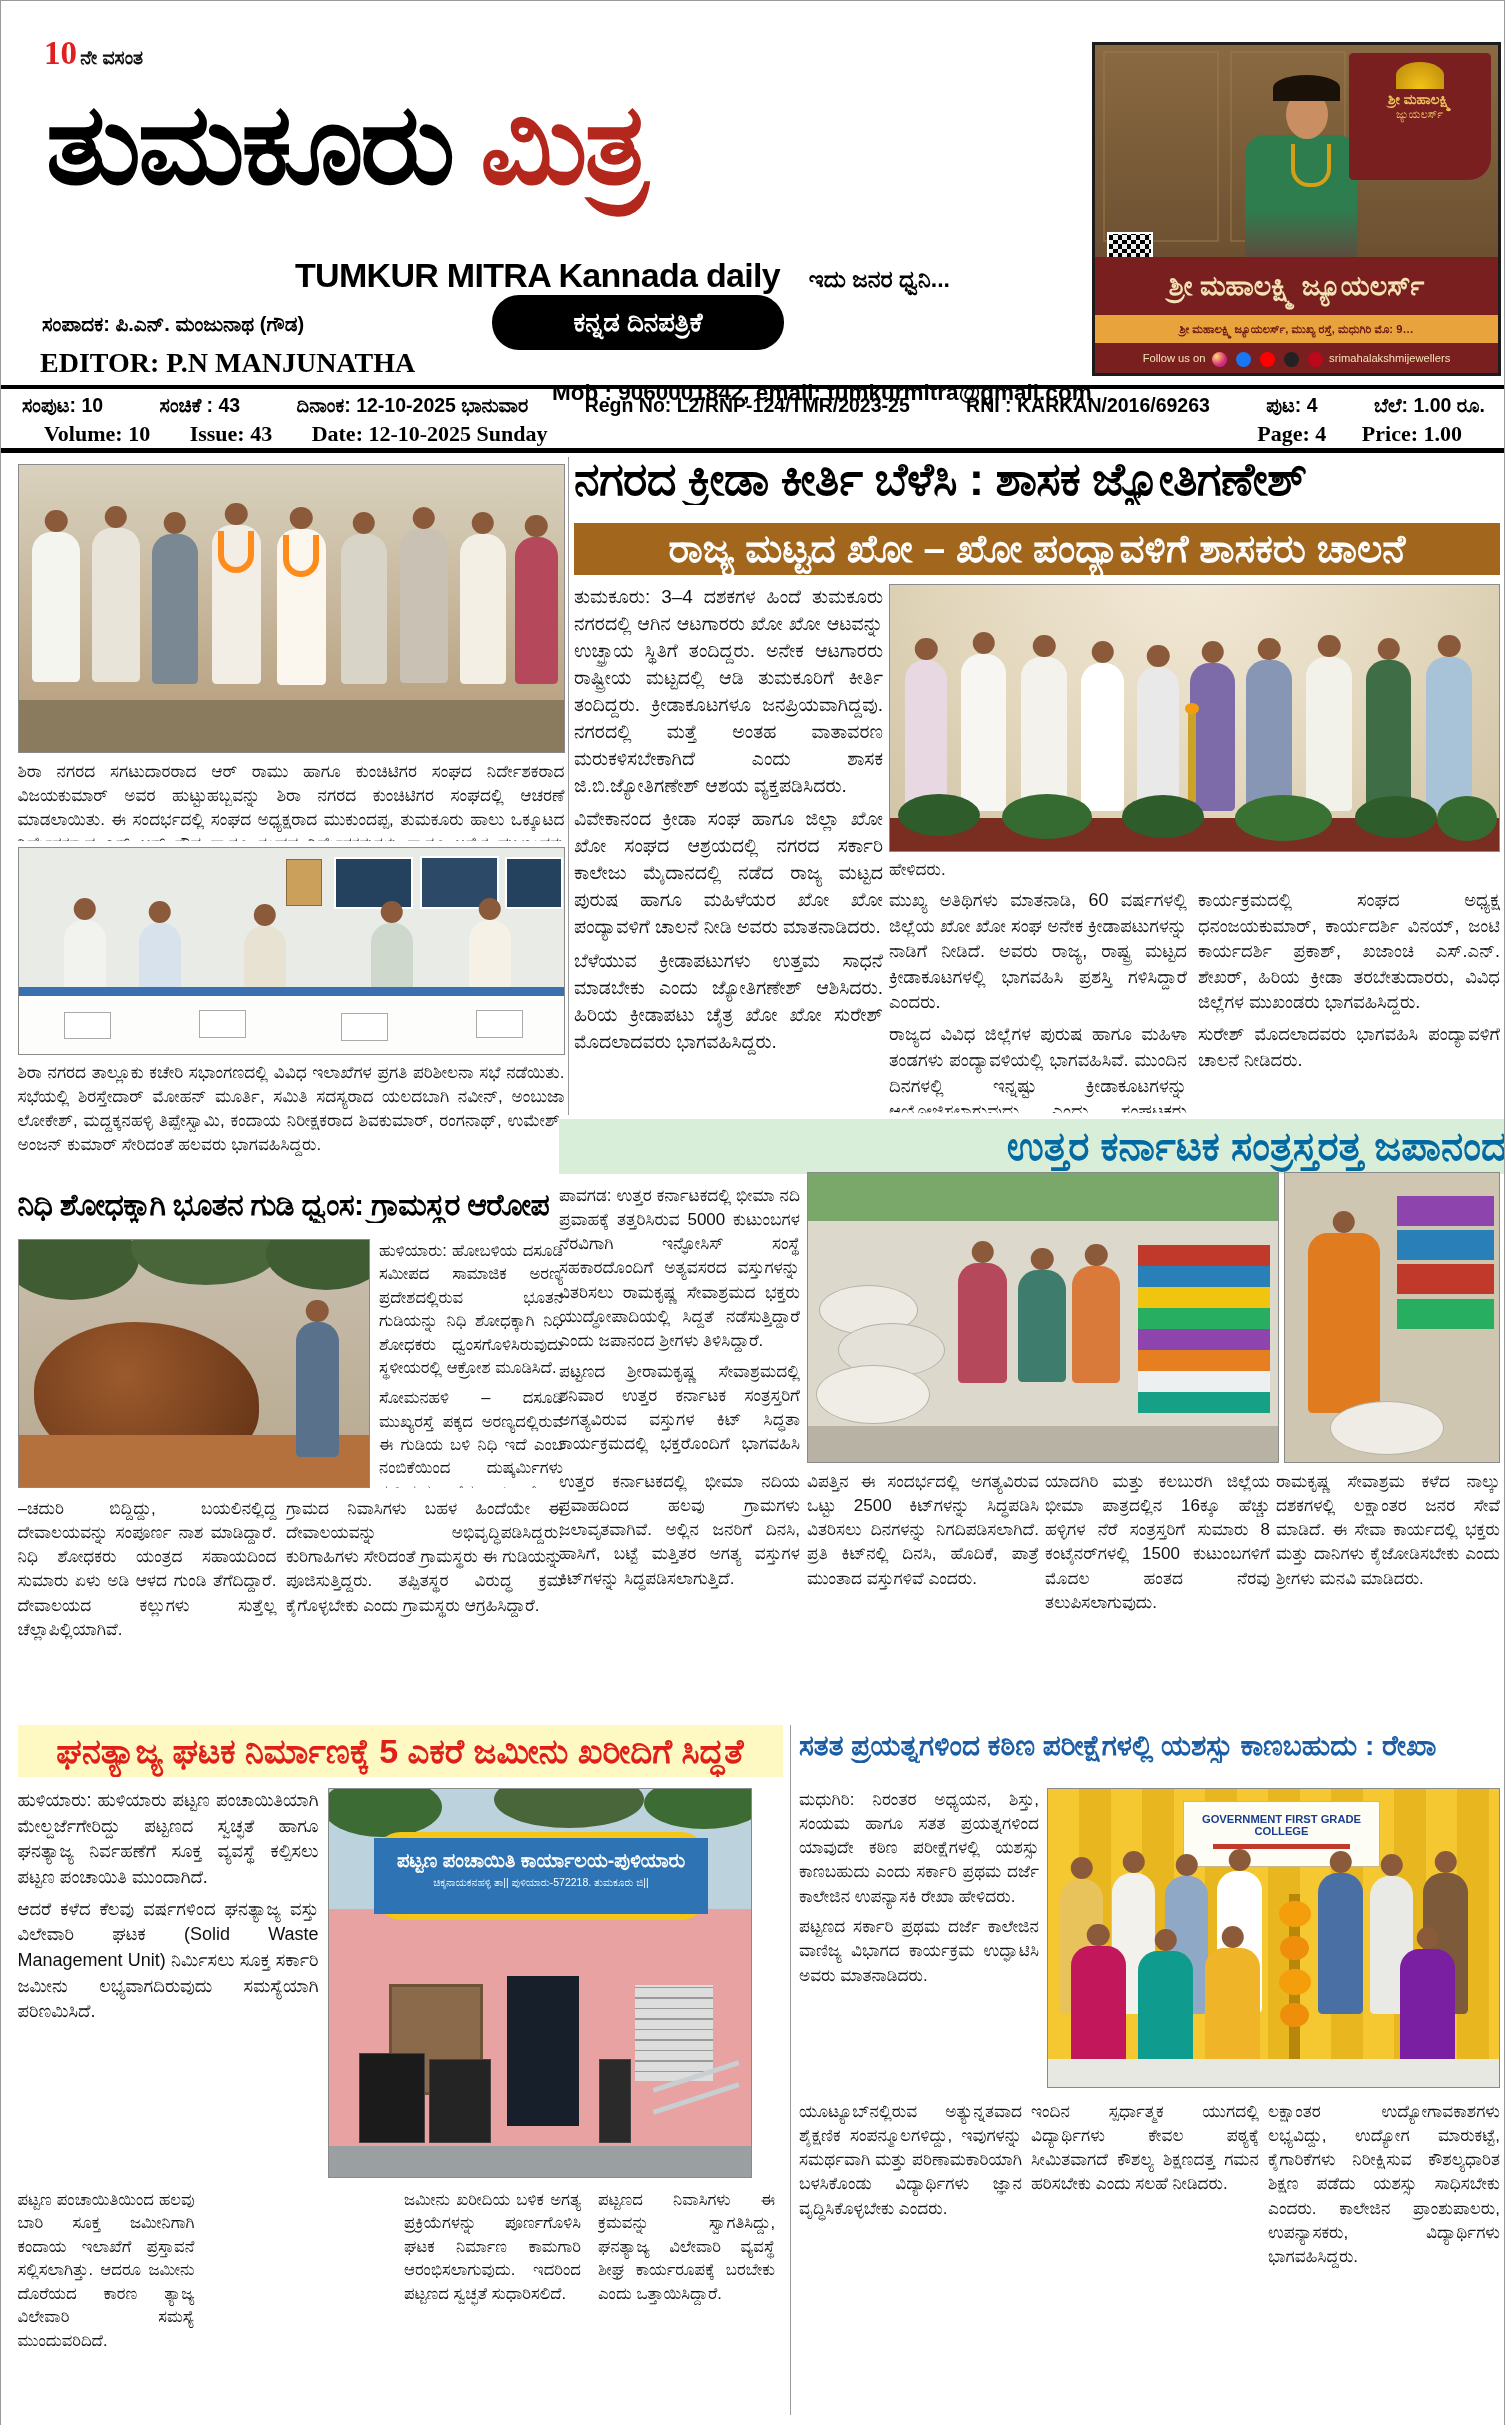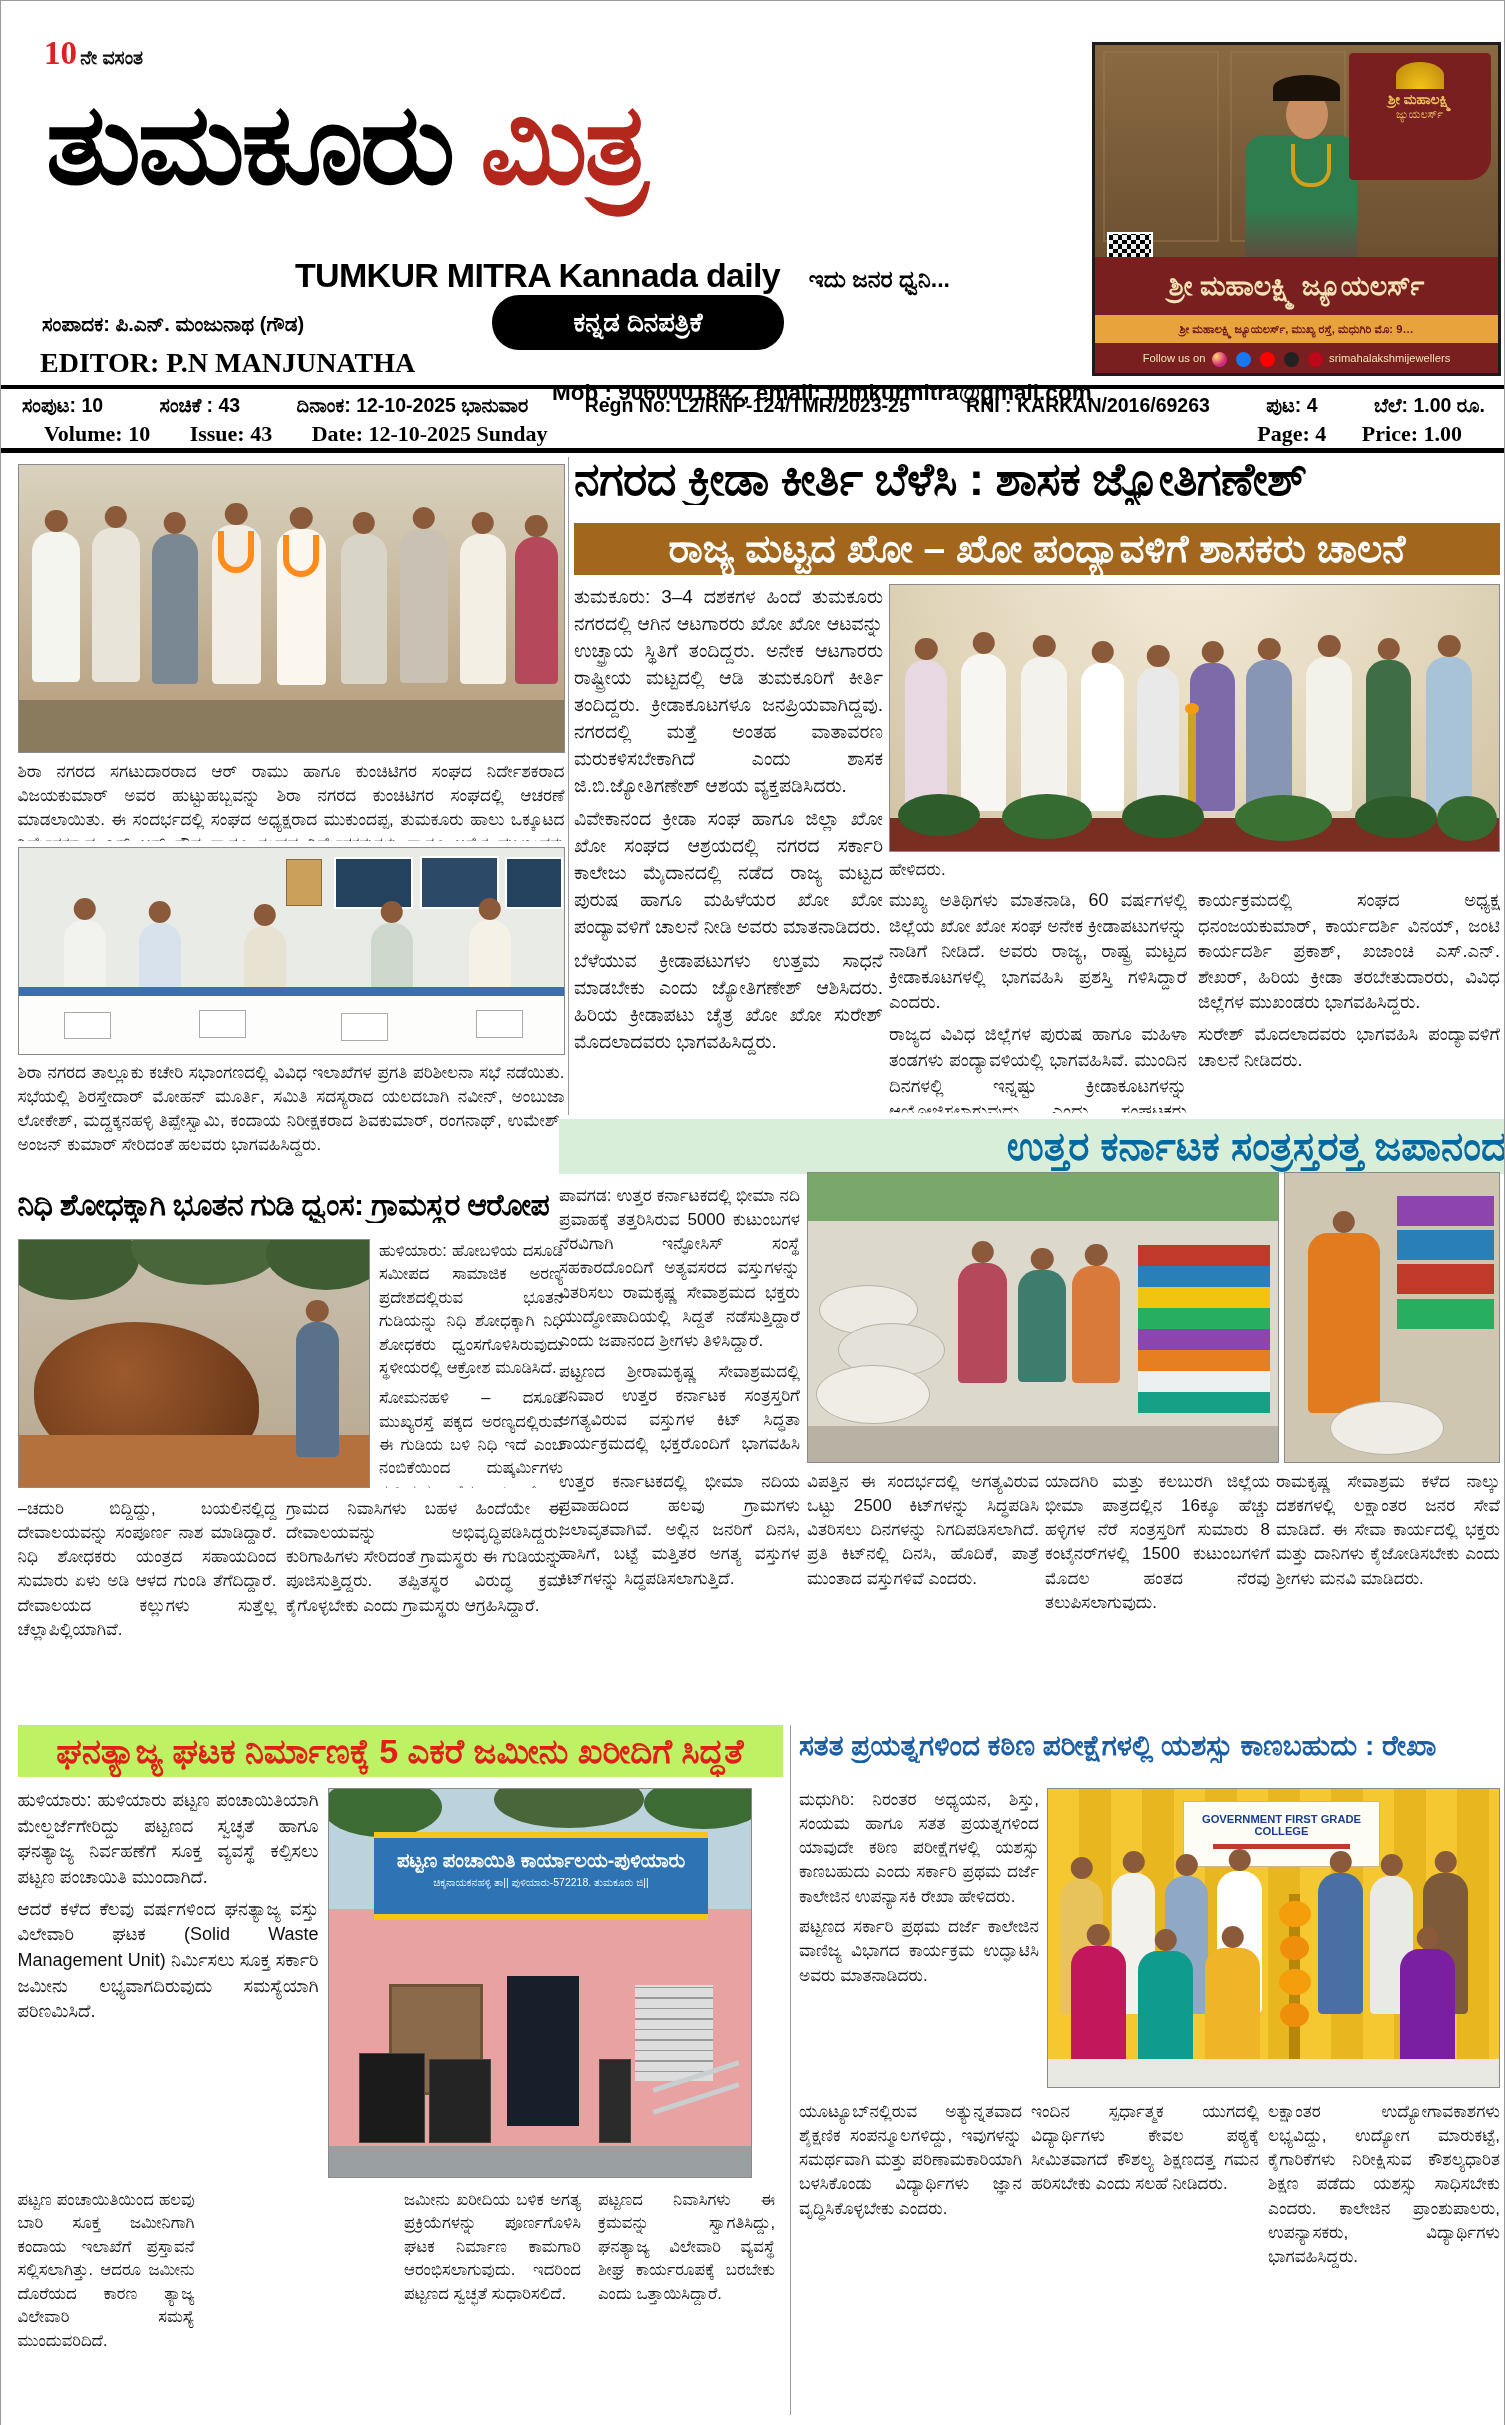--- a/index.html
+++ b/index.html
@@ -275,34 +275,34 @@
   <div class="bodytxt" style="left:806px;top:1469px;width:232px;height:246px;font-size:17px;">
     <p>ವಿಪತ್ತಿನ ಈ ಸಂದರ್ಭದಲ್ಲಿ ಅಗತ್ಯವಿರುವ ಒಟ್ಟು 2500 ಕಿಟ್‌ಗಳನ್ನು ಸಿದ್ಧಪಡಿಸಿ ವಿತರಿಸಲು ದಿನಗಳನ್ನು ನಿಗದಿಪಡಿಸಲಾಗಿದೆ. ಪ್ರತಿ ಕಿಟ್‌ನಲ್ಲಿ ದಿನಸಿ, ಹೊದಿಕೆ, ಪಾತ್ರೆ ಮುಂತಾದ ವಸ್ತುಗಳಿವೆ ಎಂದರು.</p>
   </div>
   <div class="bodytxt" style="left:1044px;top:1469px;width:225px;height:246px;font-size:17px;">
     <p>ಯಾದಗಿರಿ ಮತ್ತು ಕಲಬುರಗಿ ಜಿಲ್ಲೆಯ ಭೀಮಾ ಪಾತ್ರದಲ್ಲಿನ 16ಕ್ಕೂ ಹೆಚ್ಚು ಹಳ್ಳಿಗಳ ನೆರೆ ಸಂತ್ರಸ್ತರಿಗೆ ಸುಮಾರು 8 ಕಂಟೈನರ್‌ಗಳಲ್ಲಿ 1500 ಕುಟುಂಬಗಳಿಗೆ ಮೊದಲ ಹಂತದ ನೆರವು ತಲುಪಿಸಲಾಗುವುದು.</p>
   </div>
   <div class="bodytxt" style="left:1275px;top:1469px;width:224px;height:246px;font-size:17px;">
     <p>ರಾಮಕೃಷ್ಣ ಸೇವಾಶ್ರಮ ಕಳೆದ ನಾಲ್ಕು ದಶಕಗಳಲ್ಲಿ ಲಕ್ಷಾಂತರ ಜನರ ಸೇವೆ ಮಾಡಿದೆ. ಈ ಸೇವಾ ಕಾರ್ಯದಲ್ಲಿ ಭಕ್ತರು ಮತ್ತು ದಾನಿಗಳು ಕೈಜೋಡಿಸಬೇಕು ಎಂದು ಶ್ರೀಗಳು ಮನವಿ ಮಾಡಿದರು.</p>
   </div>
 
-  <div class="abs" style="left:16.5px;top:1724px;width:765px;height:52px;background:#bef264;color:#e02018;font-weight:bold;
+  <div class="abs" style="left:16.5px;top:1724px;width:765px;height:52px;background:#fef9c3;color:#e02018;font-weight:bold;
        font-size:34px;line-height:52px;text-align:center;white-space:nowrap;overflow:hidden;">ಘನತ್ಯಾಜ್ಯ ಘಟಕ ನಿರ್ಮಾಣಕ್ಕೆ 5 ಎಕರೆ ಜಮೀನು ಖರೀದಿಗೆ ಸಿದ್ಧತೆ</div>
 
   <div class="bodytxt" style="left:16.5px;top:1787px;width:301px;height:387px;font-size:18px;">
     <p>ಹುಳಿಯಾರು: ಹುಳಿಯಾರು ಪಟ್ಟಣ ಪಂಚಾಯಿತಿಯಾಗಿ ಮೇಲ್ದರ್ಜೆಗೇರಿದ್ದು ಪಟ್ಟಣದ ಸ್ವಚ್ಛತೆ ಹಾಗೂ ಘನತ್ಯಾಜ್ಯ ನಿರ್ವಹಣೆಗೆ ಸೂಕ್ತ ವ್ಯವಸ್ಥೆ ಕಲ್ಪಿಸಲು ಪಟ್ಟಣ ಪಂಚಾಯಿತಿ ಮುಂದಾಗಿದೆ.</p>
     <p>ಆದರೆ ಕಳೆದ ಕೆಲವು ವರ್ಷಗಳಿಂದ ಘನತ್ಯಾಜ್ಯ ವಸ್ತು ವಿಲೇವಾರಿ ಘಟಕ (Solid Waste Management Unit) ನಿರ್ಮಿಸಲು ಸೂಕ್ತ ಸರ್ಕಾರಿ ಜಮೀನು ಲಭ್ಯವಾಗದಿರುವುದು ಸಮಸ್ಯೆಯಾಗಿ ಪರಿಣಮಿಸಿದೆ.</p>
   </div>
 
   <div class="photo" style="left:327px;top:1787px;width:424px;height:390px;background:#bcd3de;">
     <div class="blob" style="left:-7.5px;top:-12px;width:120px;height:60px;background:#3c6b33;"></div>
     <div class="blob" style="left:165px;top:-18px;width:150px;height:57px;background:#49663a;"></div>
     <div class="blob" style="left:315px;top:-12px;width:120px;height:52px;background:#3c6b33;"></div>
     <div class="abs" style="left:0;top:120px;width:100%;height:240px;background:#e8a2a2;"></div>
-    <div class="abs" style="left:45px;top:43px;width:334px;height:88px;background:#f5c518;padding:6px 0;box-sizing:border-box;">
+    <div class="abs" style="left:45px;top:43px;width:334px;height:88px;background:#f5c518;padding:6px 0;box-sizing:border-box;border-radius:27px;">
       <div style="width:100%;height:100%;background:#2e74b5;color:#fff;text-align:center;overflow:hidden;">
         <div style="font-weight:bold;font-size:19.5px;margin-top:10.5px;white-space:nowrap;">ಪಟ್ಟಣ ಪಂಚಾಯಿತಿ ಕಾರ್ಯಾಲಯ-ಪುಳಿಯಾರು</div>
         <div style="font-size:10.5px;margin-top:4.5px;white-space:nowrap;">ಚಿಕ್ಕನಾಯಕನಹಳ್ಳಿ ತಾ||   ಪುಳಿಯಾರು-572218.   ತುಮಕೂರು ಜಿ||</div>
       </div>
     </div>
     <div class="abs" style="left:178px;top:187px;width:72px;height:150px;background:#161f2a;"></div>
     <div class="abs" style="left:60px;top:195px;width:88px;height:105px;background:#8a6a4a;border:3px solid #6e5236;"></div>
     <div class="abs" style="left:306px;top:196px;width:78px;height:96px;background:
          repeating-linear-gradient(0deg,#ddd 0 9px,#999 9px 10.5px),repeating-linear-gradient(90deg,#ddd 0 9px,#999 9px 10.5px);"></div>
     <div class="abs" style="left:30px;top:264px;width:64px;height:88px;background:#1b1b1b;border:1.5px solid #444;"></div>

